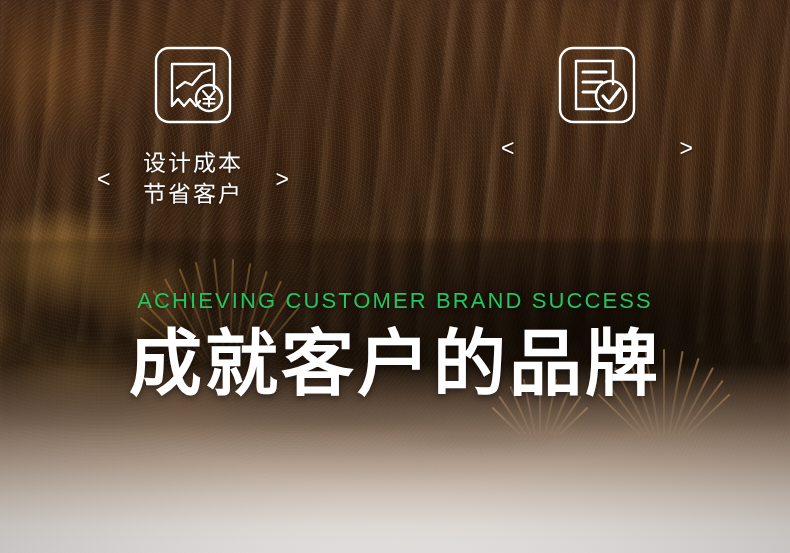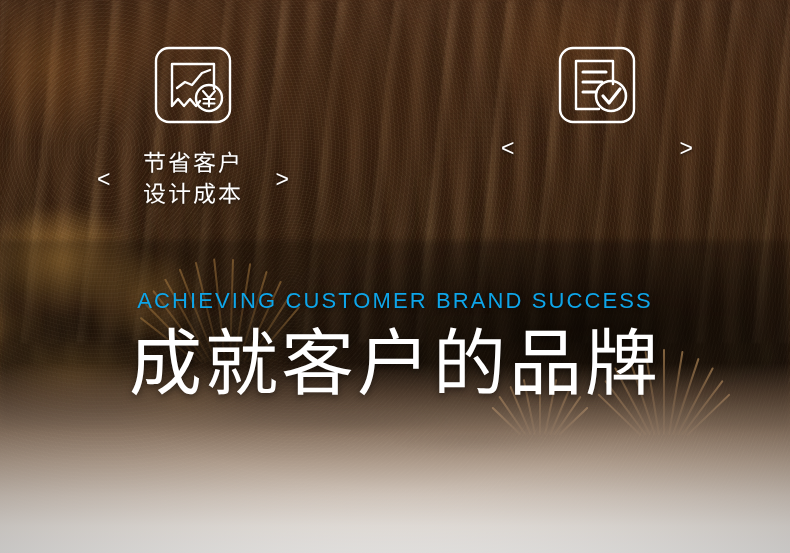--- a/index.html
+++ b/index.html
@@ -178,34 +178,34 @@
     text-shadow:0 1px 4px rgba(0,0,0,.55);
     white-space:nowrap;
   }
 
   
   .headline{
     position:absolute; left:0; top:288px; width:100%;
     text-align:center; z-index:5;
   }
   .headline-en{
-    color:#0ea5e9;
+    color:#22c55e;
     font-size:22px;
     letter-spacing:2.1px;
     font-weight:400;
     line-height:26px;
     text-shadow:0 1px 4px rgba(0,0,0,.55);
     white-space:nowrap;
   }
   .headline-cn{
     margin-top:10px;
     color:#fff;
     font-size:73px;
     line-height:80px;
-    font-weight:400;
+    font-weight:700;
     letter-spacing:3px;
     text-shadow:0 2px 7px rgba(0,0,0,.45);
     white-space:nowrap;
     font-family:"DejaVu Sans","Liberation Sans",sans-serif;
   }
 </style>
 </head>
 <body>
 
 <div class="banner">
@@ -269,22 +269,22 @@
         <rect x="4" y="4" width="74" height="74" rx="13" ry="13" fill="none" stroke="#ffffff" stroke-width="2.4"></rect>
         <path d="M20 20 H62 V45 M20 20 V62 L26 55 L32 62 L38 55 L44 62 L48 57" fill="none" stroke="#ffffff" stroke-width="2.4" stroke-linejoin="round" stroke-linecap="round"></path>
         <polyline points="25,44 33,38 40,41 50,29 58,26" fill="none" stroke="#ffffff" stroke-width="2.4" stroke-linejoin="round" stroke-linecap="round"></polyline>
         <circle cx="57" cy="54" r="13" fill="none" stroke="#ffffff" stroke-width="2.4"></circle>
         <path d="M51 47 L57 54 L63 47 M51.5 55 H62.5 M51.5 59.5 H62.5 M57 54 V62.5" fill="none" stroke="#ffffff" stroke-width="2.1" stroke-linecap="round" stroke-linejoin="round"></path>
       </svg>
 
       <div class="feature-textwrap">
         <span class="chevron left">&lt;</span>
         <div class="feature-lines">
+          <div class="feature-line">设计成本</div>
           <div class="feature-line">节省客户</div>
-          <div class="feature-line">设计成本</div>
         </div>
         <span class="chevron right">&gt;</span>
       </div>
     </div>
 
     <div class="feature">
       <svg class="feature-icon" viewBox="0 0 82 82" aria-hidden="true">
         <rect x="4" y="4" width="74" height="74" rx="13" ry="13" fill="none" stroke="#ffffff" stroke-width="2.4"></rect>
         <path d="M20 17 H57 V40 M20 17 V65 H43" fill="none" stroke="#ffffff" stroke-width="2.4" stroke-linejoin="round" stroke-linecap="round"></path>
         <path d="M27 28 H50 M27 38 H46 M27 48 H40" fill="none" stroke="#ffffff" stroke-width="3.1" stroke-linecap="round"></path>

